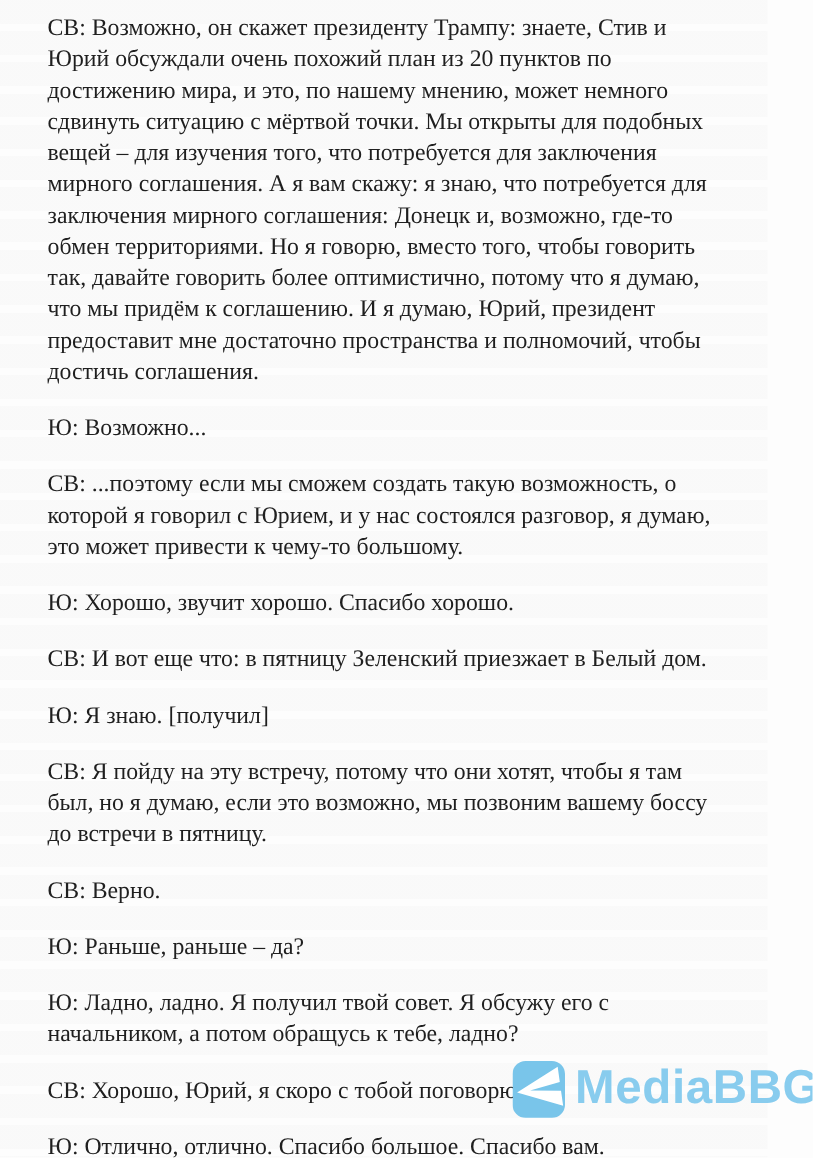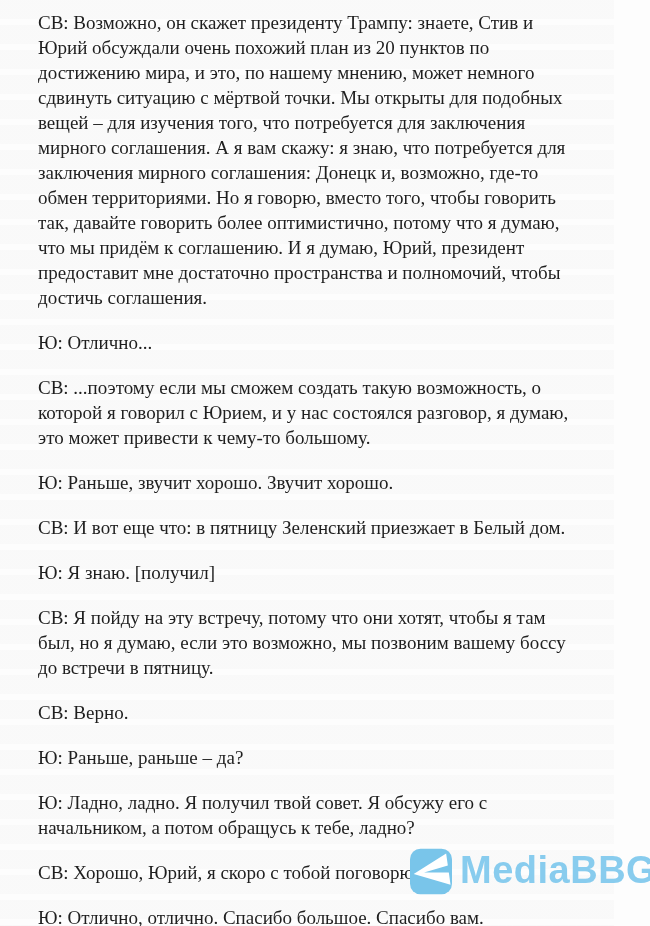--- a/index.html
+++ b/index.html
@@ -70,25 +70,25 @@
 достижению мира, и это, по нашему мнению, может немного
 сдвинуть ситуацию с мёртвой точки. Мы открыты для подобных
 вещей – для изучения того, что потребуется для заключения
 мирного соглашения. А я вам скажу: я знаю, что потребуется для
 заключения мирного соглашения: Донецк и, возможно, где-то
 обмен территориями. Но я говорю, вместо того, чтобы говорить
 так, давайте говорить более оптимистично, потому что я думаю,
 что мы придём к соглашению. И я думаю, Юрий, президент
 предоставит мне достаточно пространства и полномочий, чтобы
 достичь соглашения.</p>
-    <p class="para">Ю: Отлично...</p>
+    <p class="para">Ю: Возможно...</p>
     <p class="para">СВ: ...поэтому если мы сможем создать такую возможность, о
 которой я говорил с Юрием, и у нас состоялся разговор, я думаю,
 это может привести к чему-то большому.</p>
-    <p class="para">Ю: Раньше, звучит хорошо. Звучит хорошо.</p>
+    <p class="para">Ю: Хорошо, звучит хорошо. Спасибо хорошо.</p>
     <p class="para">СВ: И вот еще что: в пятницу Зеленский приезжает в Белый дом.</p>
     <p class="para">Ю: Я знаю. [получил]</p>
     <p class="para">СВ: Я пойду на эту встречу, потому что они хотят, чтобы я там
 был, но я думаю, если это возможно, мы позвоним вашему боссу
 до встречи в пятницу.</p>
     <p class="para">СВ: Верно.</p>
     <p class="para">Ю: Раньше, раньше – да?</p>
     <p class="para">Ю: Ладно, ладно. Я получил твой совет. Я обсужу его с
 начальником, а потом обращусь к тебе, ладно?</p>
     <p class="para">СВ: Хорошо, Юрий, я скоро с тобой поговорю.</p>

